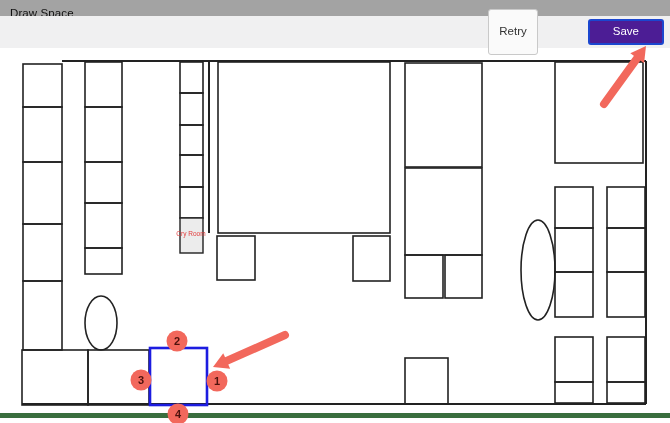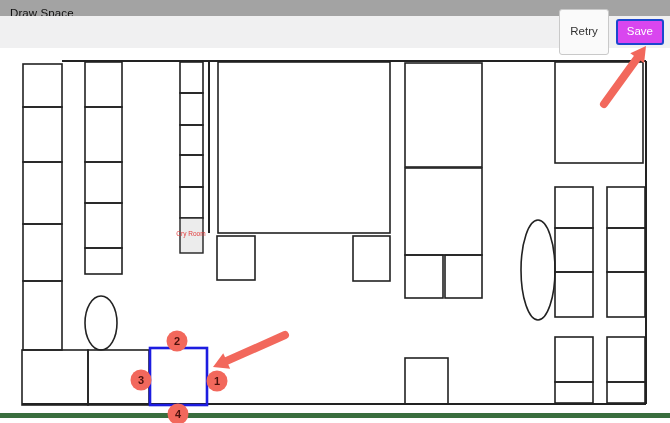--- a/index.html
+++ b/index.html
@@ -20,21 +20,21 @@
     display:flex;align-items:center;justify-content:flex-end;
     gap:7px;padding-right:6px;box-sizing:border-box;
   }
   .btn{
     font-family:"Liberation Sans", sans-serif;
     font-size:11.5px;line-height:1;border-radius:3px;
     padding:16px 10px;cursor:pointer;
   }
   .btn-retry{background:#fafafa;border:1px solid #c9c9c9;color:#333;}
   .btn-cancel{background:#d9434e;border:1px solid #d9434e;color:#fff;}
-  .btn-save{background:#d946ef;border:2px solid #1b46cf;color:#fff;padding:5px 9px;}
+  .btn-save{background:#4c1d95;border:2px solid #1b46cf;color:#fff;padding:5px 23px;margin-left:43px;}
   .canvas-svg{
     position:absolute;inset:0;width:670px;height:423px;
     pointer-events:none;z-index:5;
   }
 </style>
 </head>
 <body>
 
 <div class="app-header">
   <span class="app-title">Draw Space</span>

